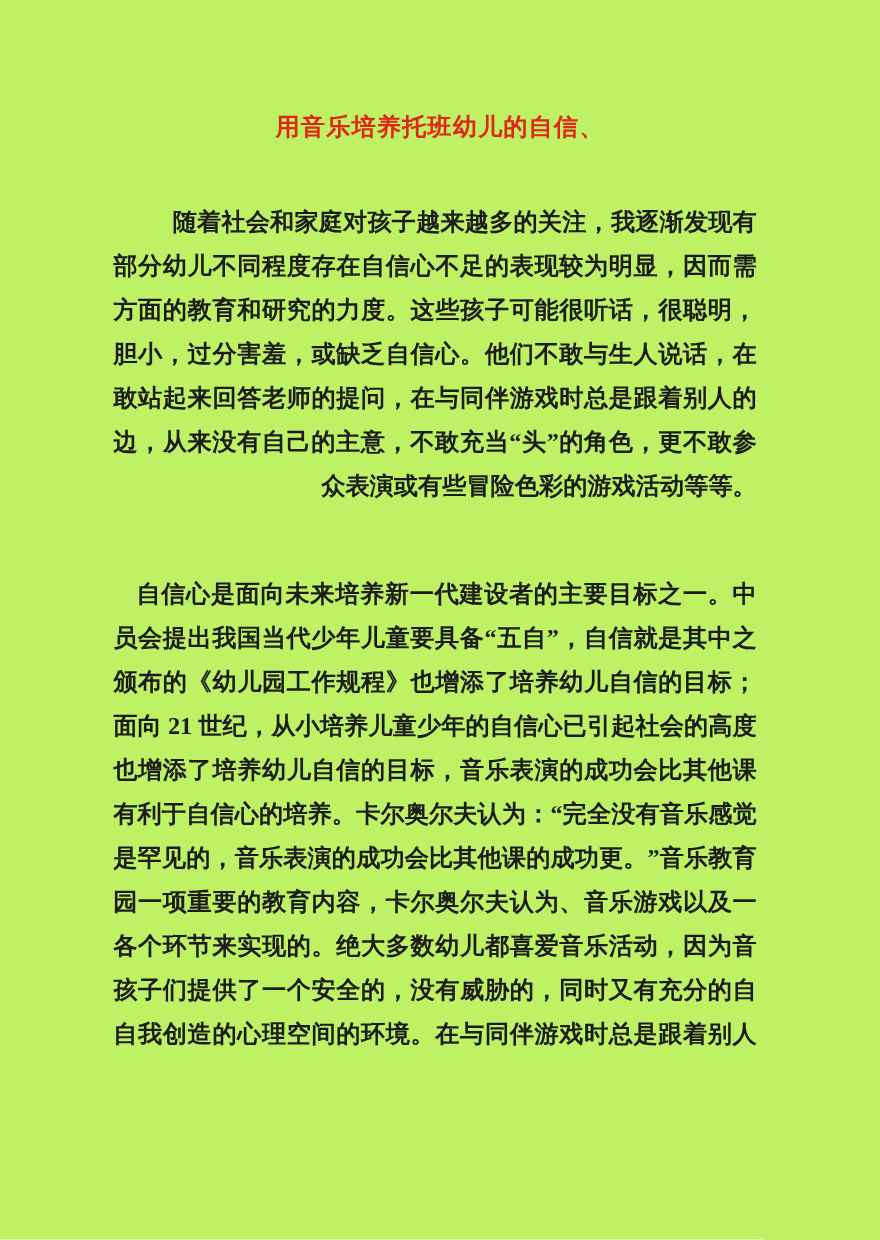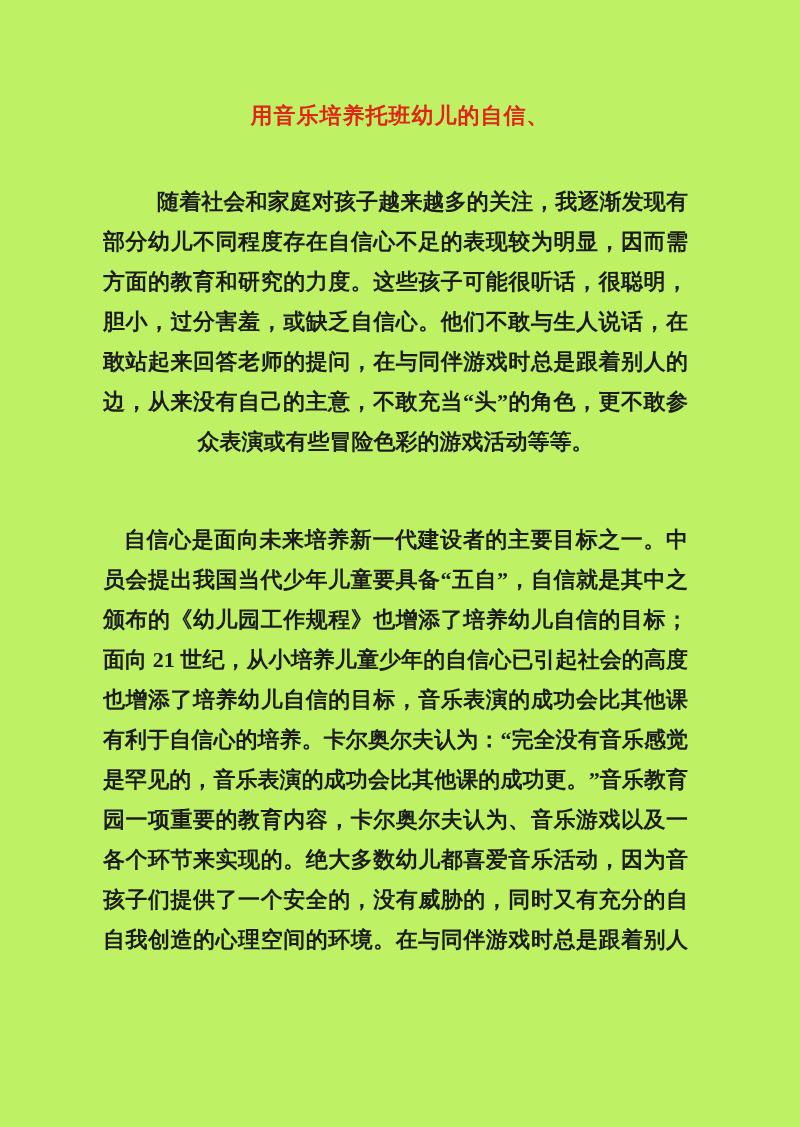--- a/index.html
+++ b/index.html
@@ -42,21 +42,21 @@
   
   .line::after {
     content: "";
     display: inline-block;
     width: 100%;
     height: 0;
   }
   .p1 .line:first-child { text-indent: 54px; }
   .p2 .line:first-child { text-indent: 21px; }
   
-  .p1 .line:last-child { text-align: center; }
+  .p1 .line:last-child { text-align: right; }
   .p1 .line:last-child::after { content: none; }
 </style>
 </head>
 <body>
 
 <div class="page">
   <h1 class="doc-title" style="color: rgb(224, 37, 25);">用音乐培养托班幼儿的自信、</h1>
 
   <div class="paragraph p1" style="color: rgb(28, 28, 28);">
       <div class="line">随着社会和家庭对孩子越来越多的关注，我逐渐发现有相当一</div>

